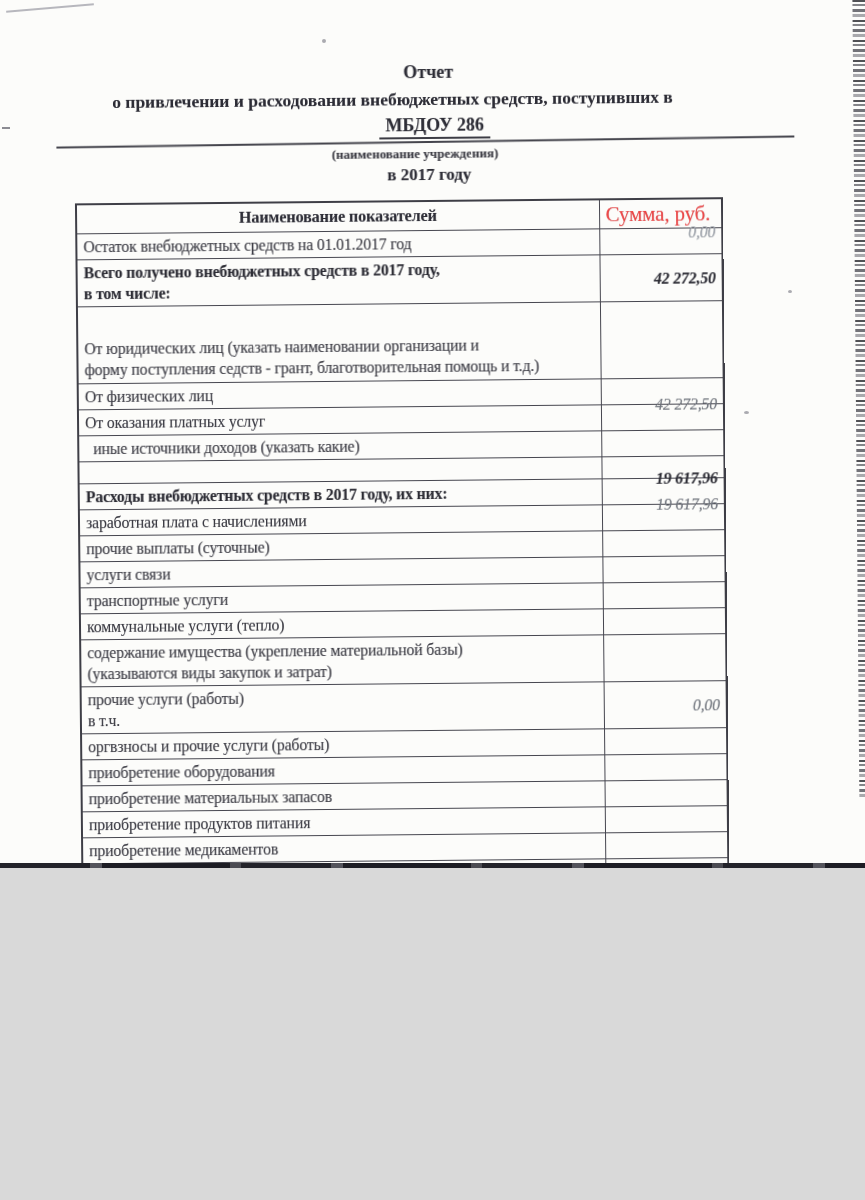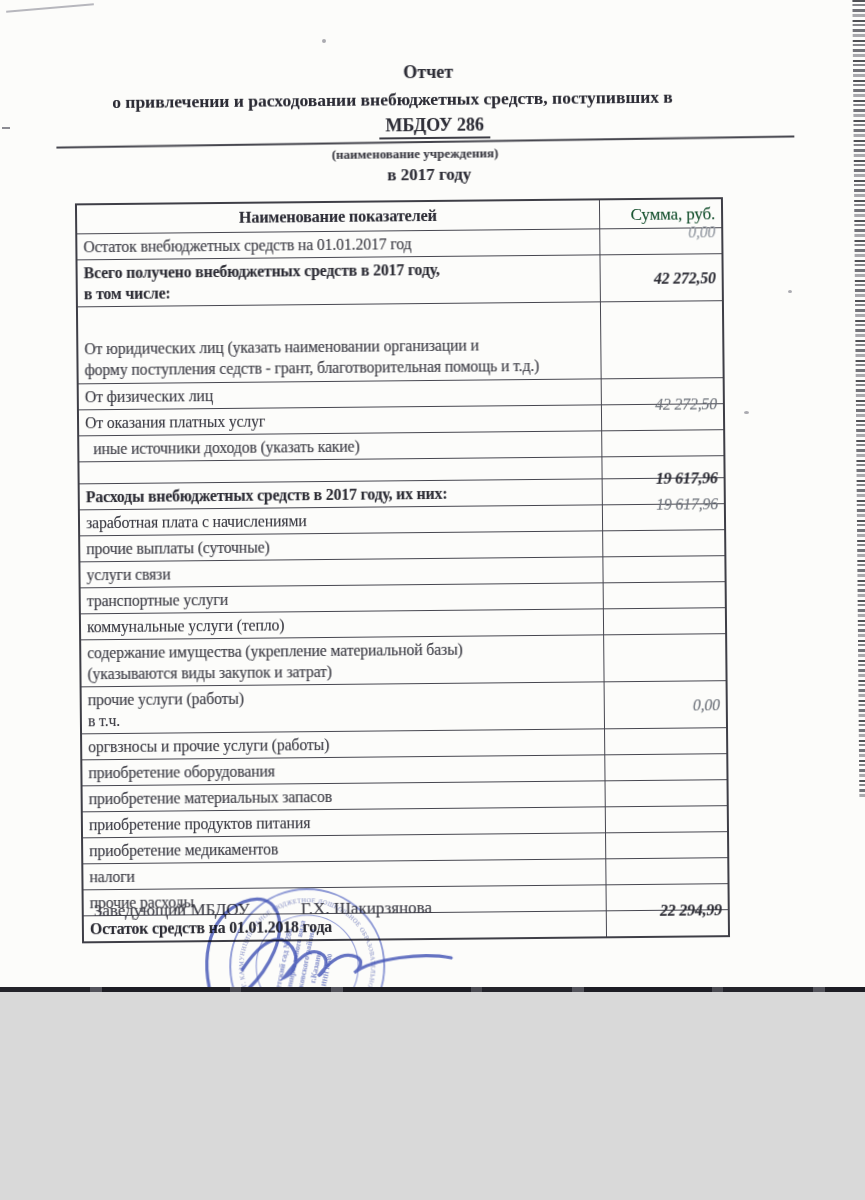--- a/index.html
+++ b/index.html
@@ -1,17 +1,17 @@
 <!DOCTYPE html>
 <html><head>
 <meta charset="utf-8">
 <style>
   html,body{margin:0;padding:0;background:#d9d9d9;}
   .page{
-    position:relative;width:865px;height:992px;margin:0 auto;
+    position:relative;width:865px;height:868px;margin:0 auto;
     background:#fcfcfa;overflow:hidden;
     font-family:"Liberation Serif","DejaVu Serif",serif;
     color:#35353d;
   }
   .content{
     position:absolute;inset:0;
     transform:rotate(-0.55deg);
     transform-origin:430px 520px;
     text-shadow:0.2px 0.2px 0.6px rgba(40,40,55,.30);
   }
@@ -30,21 +30,21 @@
   table.report{
     position:absolute;left:78px;top:200px;width:646px;
     border-collapse:collapse;table-layout:fixed;
     font-size:15.8px;letter-spacing:-0.15px;line-height:21px;color:#3a3a42;
   }
   table.report th,table.report td{border:1.5px solid #46464f;padding:1px 6px;vertical-align:middle;}
   table.report{border:2px solid #3e3e46;}
   col.c-name{width:523px;}
   col.c-amt{width:123px;}
   th.h-name{font-weight:700;text-align:center;height:26px;color:#2c2c35;font-size:16.2px;}
-  th.h-amt{font-weight:400;text-align:right;color:#14532d;font-size:17px;}
+  th.h-amt{font-weight:400;text-align:left;color:#ef4444;font-size:21px;}
   td.lbl{white-space:pre-line;}
   td.amt-cell{text-align:right;overflow:visible;}
   tr.bold td.lbl{font-weight:700;color:#2b2b33;}
   tr.v-default td{height:23px;}
   tr.v-indent td.lbl{padding-left:14px;height:23px;}
   tr.v-spacer td{height:19px;}
   tr.v-twoline td{height:44px;}
   tr.v-tall td{height:72px;vertical-align:bottom;}
   tr.v-tall td.lbl{padding-bottom:3px;}
   tr:last-child td{border-bottom:2.5px solid #3e3e46;}

